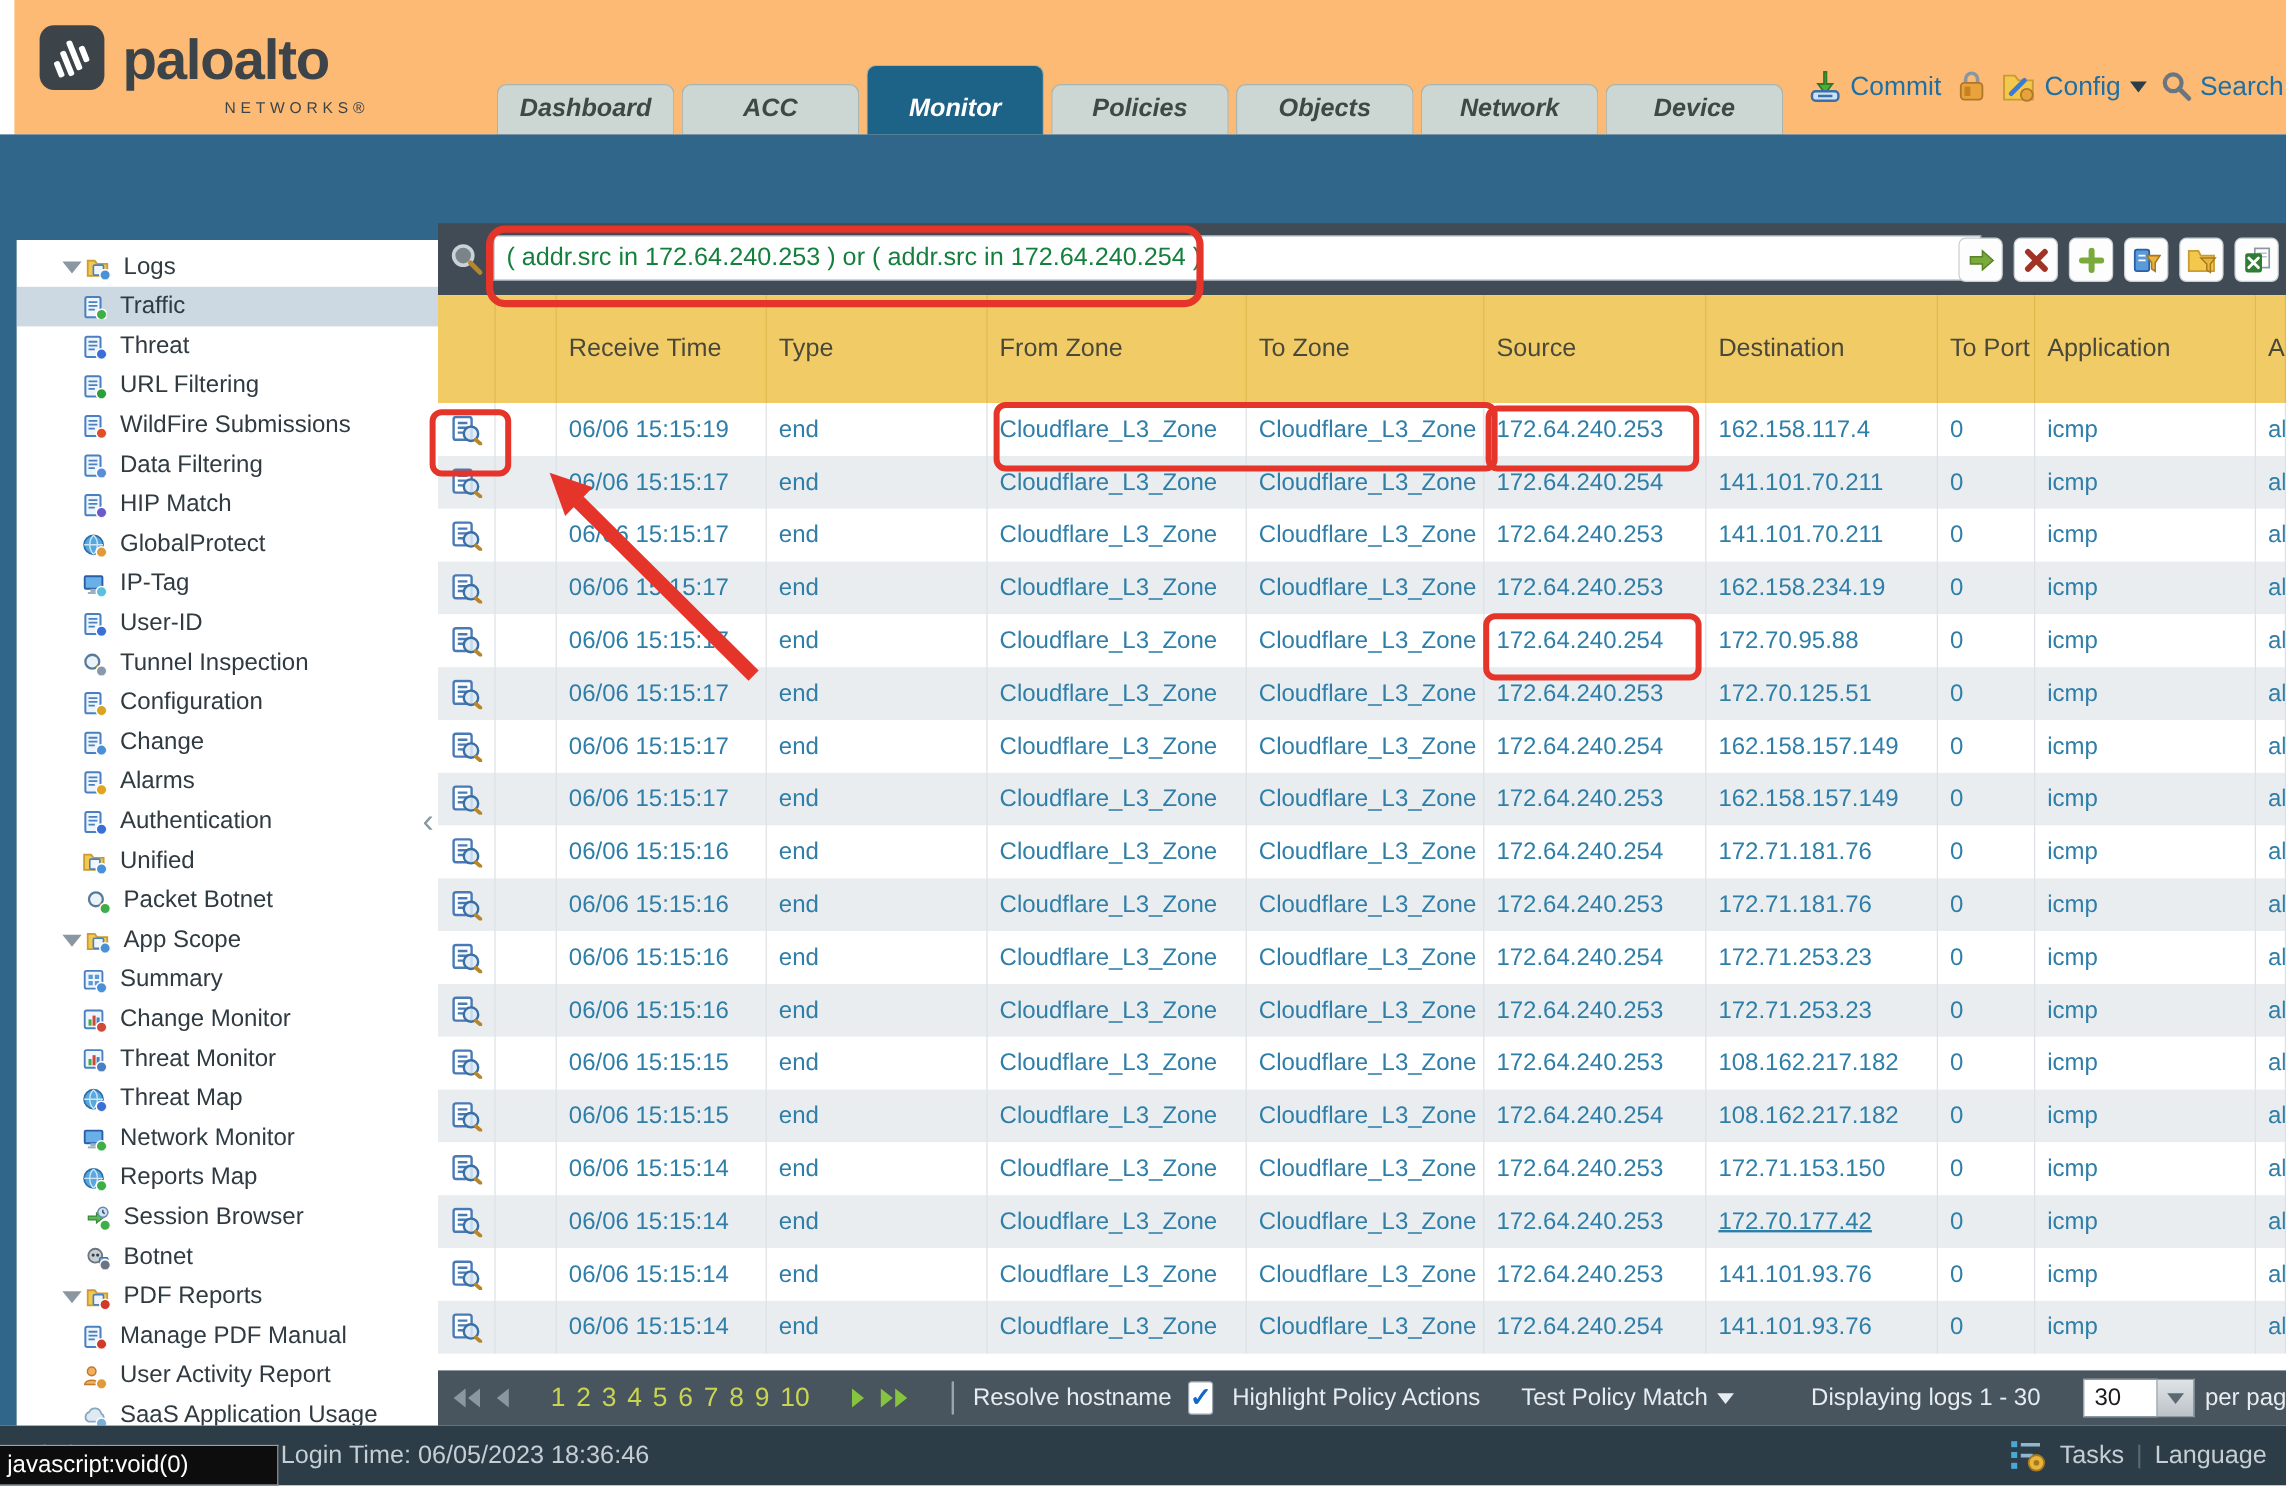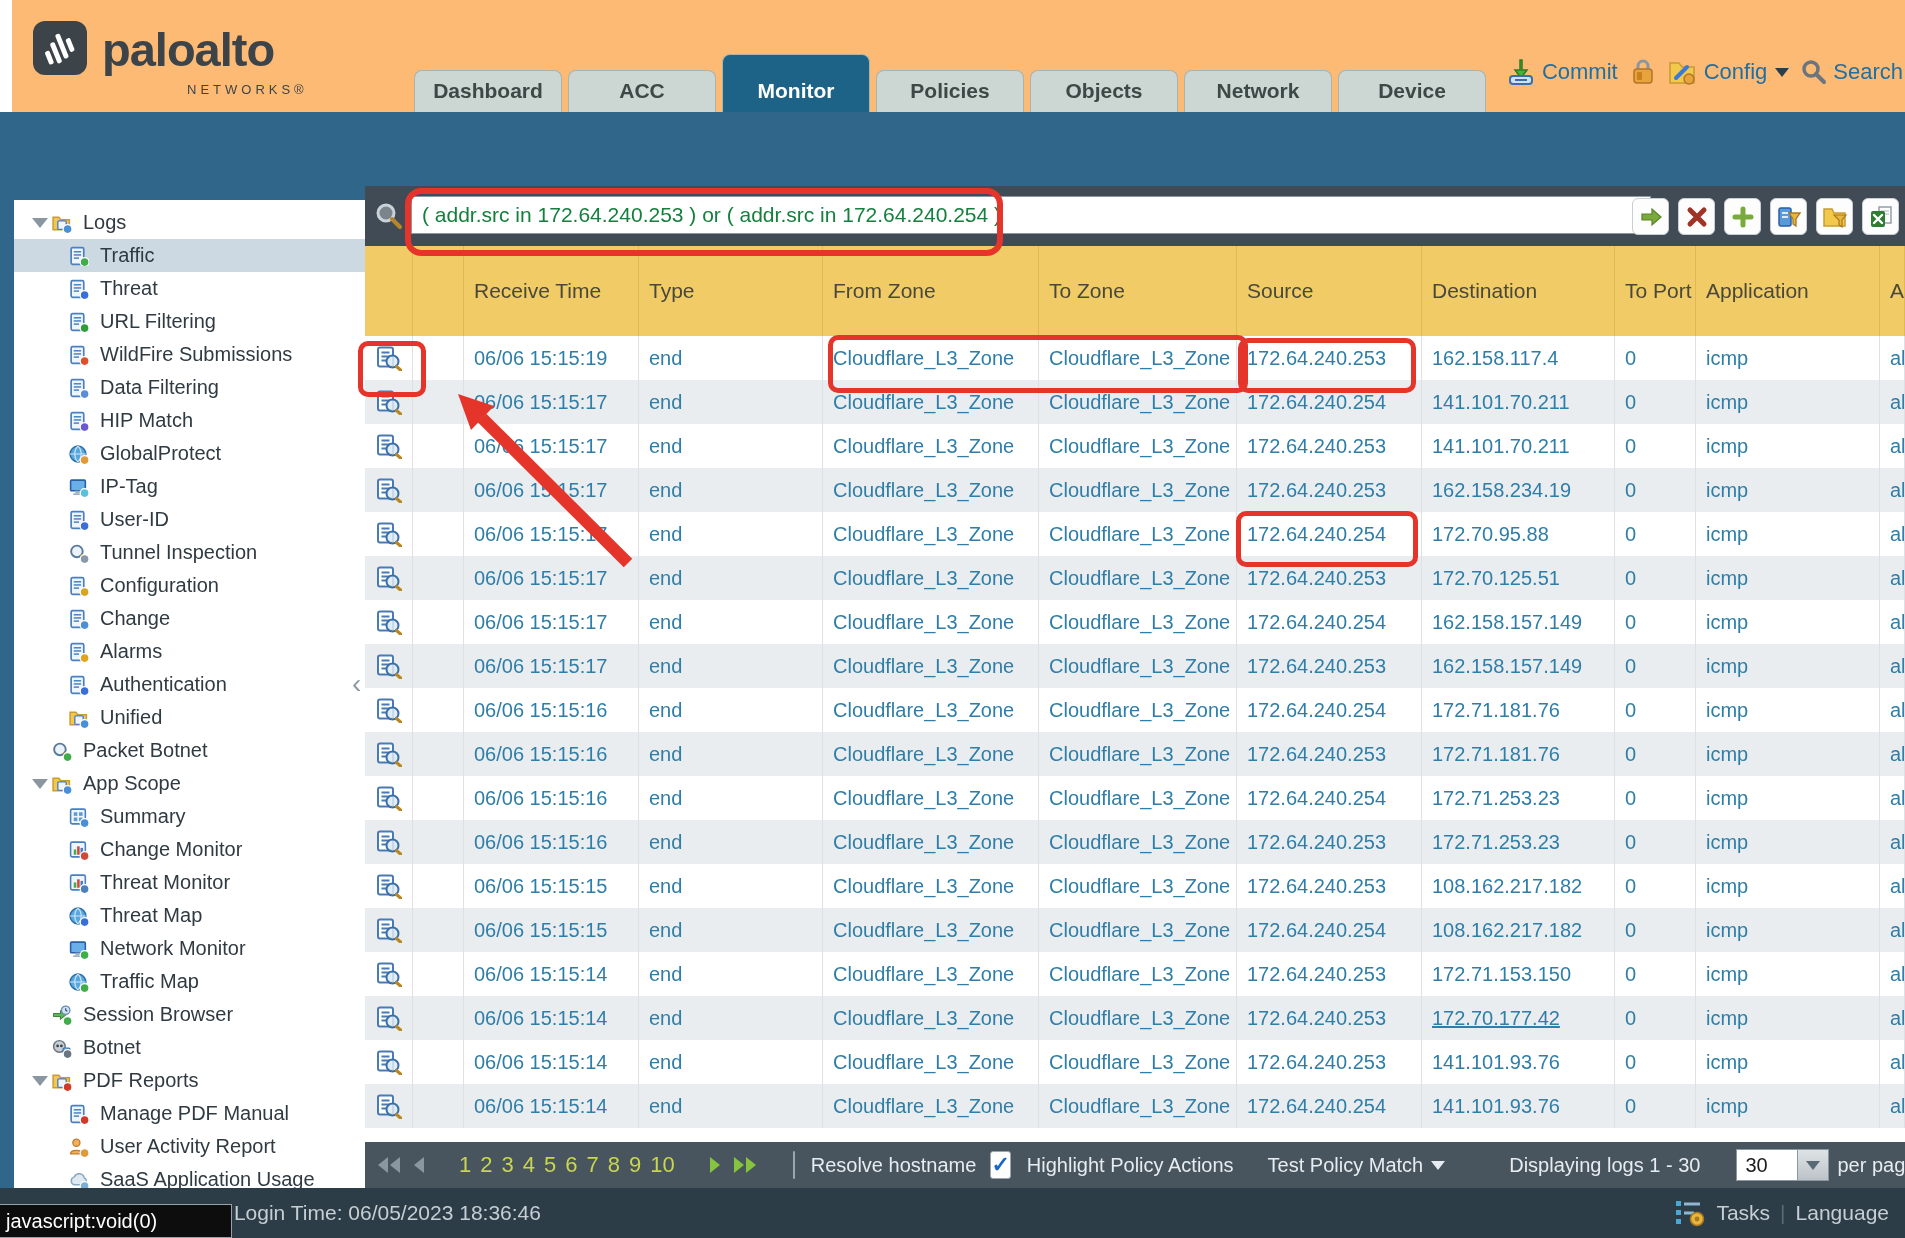--- a/index.html
+++ b/index.html
@@ -5,21 +5,21 @@
   html,body{margin:0;padding:0;}
   body{width:1905px;height:1238px;position:relative;overflow:hidden;
        font-family:"Liberation Sans",sans-serif;background:#fff;}
   
   .header{position:absolute;left:12px;top:0;width:1905px;height:112px;background:#fdba74;}
   .logo{position:absolute;left:20px;top:20px;display:flex;align-items:flex-start;}
   .logo-word{font-size:47px;font-weight:600;color:#3d4449;letter-spacing:-1px;line-height:60px;margin-left:14px;}
   .logo-sub{position:absolute;left:155px;top:62px;font-size:13px;letter-spacing:4px;color:#3d4449;}
   .tabs{position:absolute;left:402px;bottom:0;display:flex;align-items:flex-end;}
   .tab{min-width:118px;text-align:center;padding:8px 14px 9px;font-size:21px;font-weight:bold;color:#3c4946;
-       background:#ccd6d2;border:1px solid #a8b4af;border-bottom:none;border-radius:8px 8px 0 0;margin-right:6px;cursor:pointer;}
+       background:#ccd6d2;border:1px solid #a8b4af;border-bottom:none;border-radius:8px 8px 0 0;margin-right:6px;cursor:pointer;font-style:italic;}
   .tab.active{background:#1d6387;color:#ffffff;padding-top:24px;}
   .htoolbar{position:absolute;right:14px;top:58px;display:flex;align-items:center;gap:12px;
             color:#1f6fa3;font-size:22px;}
   .htool{display:flex;align-items:center;gap:6px;cursor:pointer;}
   .carat{width:0;height:0;border-left:7px solid transparent;border-right:7px solid transparent;border-top:9px solid #2a3d49;margin-left:2px;}
   
   .blueband{position:absolute;left:0;top:112px;width:1905px;height:88px;background:#30668a;}
   .leftstrip{position:absolute;left:0;top:200px;width:14px;height:988px;background:#30668a;}
   .mode-select{position:absolute;left:1597px;top:138px;display:flex;height:34px;}
   .mode-box{width:148px;background:#fff;border:1px solid #8a98a2;font-size:20px;color:#222;
@@ -28,21 +28,21 @@
           display:flex;align-items:center;justify-content:center;cursor:pointer;}
   .dd-tri{width:0;height:0;border-left:7px solid transparent;border-right:7px solid transparent;border-top:9px solid #5a6a74;}
   .refresh{position:absolute;left:1788px;top:138px;cursor:pointer;}
   .helpbox{position:absolute;left:1832px;top:138px;display:flex;align-items:center;gap:6px;color:#fff;font-size:21px;cursor:pointer;}
   .help-circ{width:28px;height:28px;border-radius:50%;background:radial-gradient(circle at 35% 30%,#8fc4ee,#2a6db4);
              color:#fff;font-weight:bold;font-size:19px;display:flex;align-items:center;justify-content:center;border:2px solid #d5e8f5;}
   
   .sidebar{position:absolute;left:14px;top:200px;width:351px;height:988px;background:#ffffff;overflow:hidden;}
   .stree{padding-top:6px;}
   .sitem{height:33px;display:flex;align-items:center;font-size:20px;color:#2f3a41;cursor:pointer;white-space:nowrap;}
-  .sitem.lvl0{padding-left:15px;}
+  .sitem.lvl0{padding-left:15px;margin-left:20px;}
   .sitem.lvl1{padding-left:54px;}
   .sitem.sel{background:#ccd9e3;}
   .exp{width:22px;display:flex;align-items:center;justify-content:center;}
   .tri{width:0;height:0;border-left:8px solid transparent;border-right:8px solid transparent;border-top:10px solid #8a97a0;}
   .sicon{width:26px;display:flex;align-items:center;margin-right:6px;}
   .collapse-arrow{position:absolute;left:352px;top:668px;color:#8a98a2;font-size:28px;z-index:5;cursor:pointer;}
   
   .filterbar{position:absolute;left:365px;top:186px;width:1540px;height:60px;background:#414b55;}
   .fsearch{position:absolute;left:10px;top:16px;}
   .finput{position:absolute;left:46px;top:10px;width:1240px;height:38px;border:1px solid #8a98a2;
@@ -440,21 +440,21 @@
         <span class="slabel">Network Monitor</span>
       </div>
       <div class="sitem lvl1">
         <span class="sicon">
           <svg width="21" height="20" viewBox="0 0 19 19">
             <circle cx="9" cy="9.5" r="7.5" fill="#58a8e0" stroke="#2a6fa8" stroke-width="1.4"></circle>
             <path d="M1.5 9.5 H16.5 M9 2 C5 5.5 5 13.5 9 17 M9 2 C13 5.5 13 13.5 9 17" stroke="#cfe6f5" stroke-width="1.1" fill="none"></path>
             <circle cx="15.3" cy="15.3" r="4.2" fill="#3fae49" stroke="#fff" stroke-width="1.2"></circle>
           </svg>
         </span>
-        <span class="slabel">Traffic Map</span>
+        <span class="slabel">Reports Map</span>
       </div>
       <div class="sitem lvl0">
         <span class="exp"></span>
         <span class="sicon">
           <svg width="21" height="20" viewBox="0 0 19 19">
             <path d="M2 8 H8.5 V5.5 L13.5 9.5 L8.5 13.5 V11 H2 Z" fill="#5cb85c" stroke="#3a8a3a" stroke-width="1"></path>
             <circle cx="13.5" cy="5" r="4" fill="#cfe2f3" stroke="#6a8ab0" stroke-width="1.2"></circle>
             <path d="M13.5 3 V5 L15 6" stroke="#2a4a6a" stroke-width="1.1" fill="none"></path>
             <circle cx="15.3" cy="15.3" r="4.2" fill="#3fae49" stroke="#fff" stroke-width="1.2"></circle>
           </svg>

